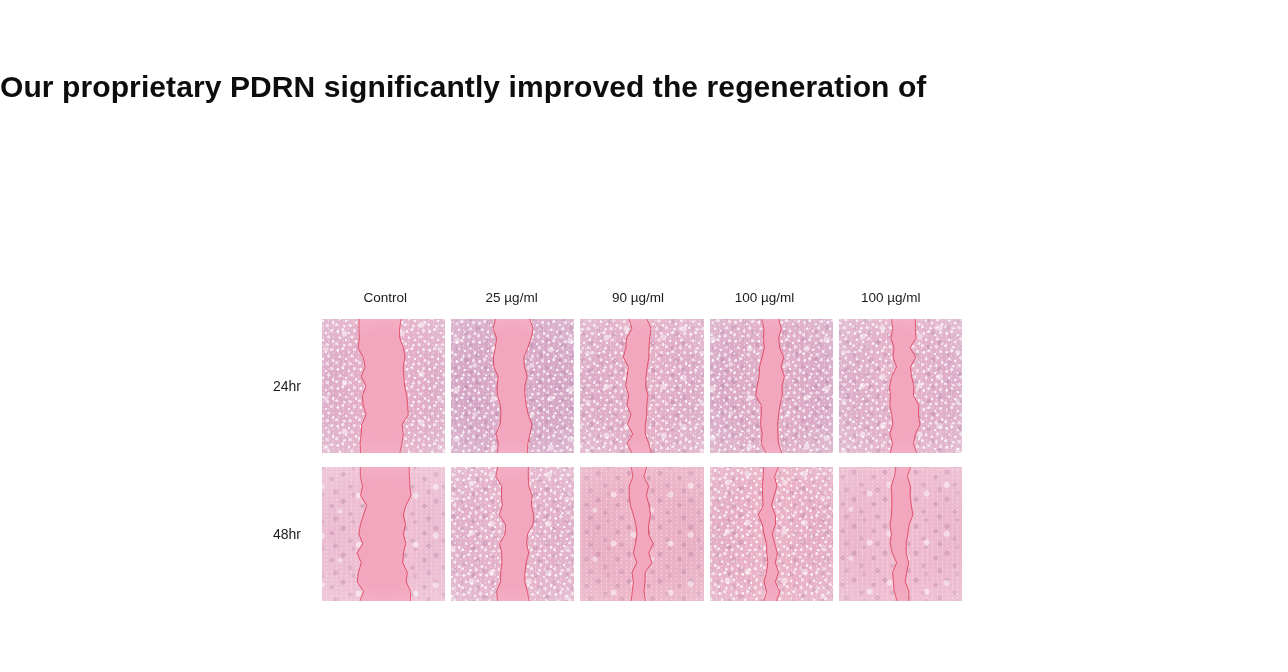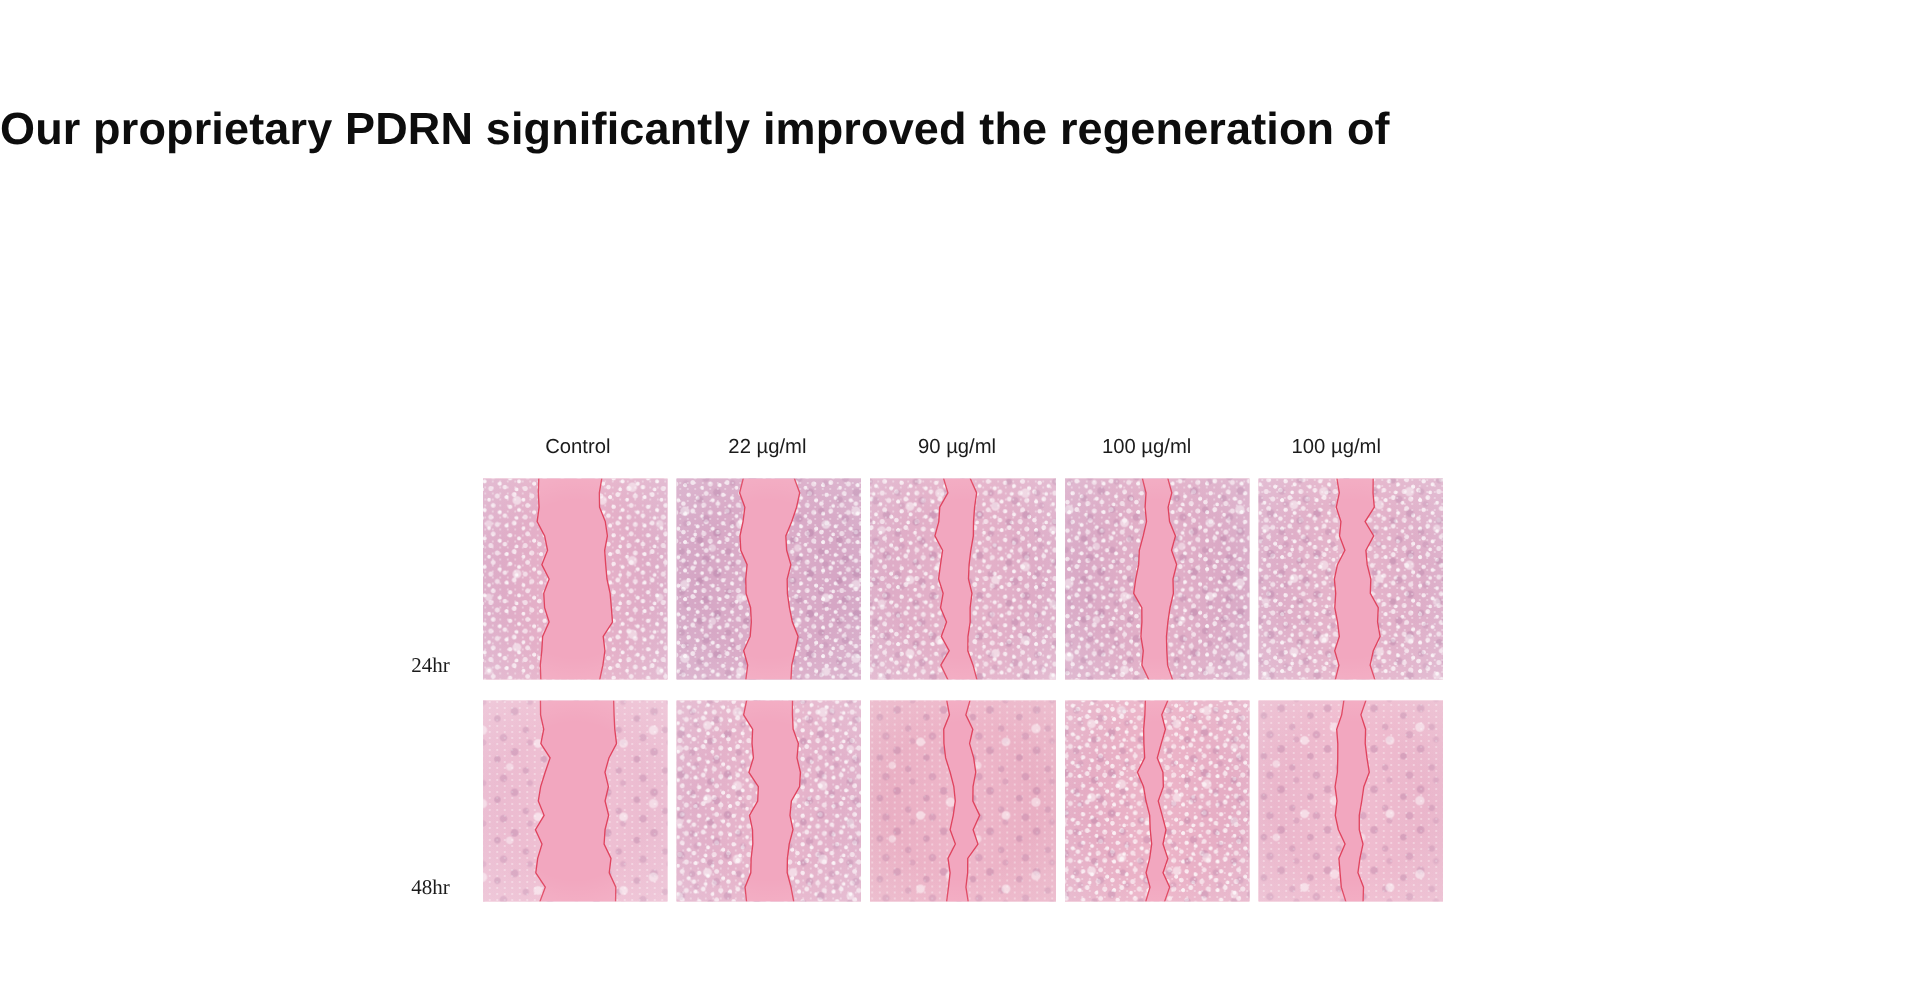--- a/index.html
+++ b/index.html
@@ -69,22 +69,21 @@
     width: 710px;
     height: 286px;
   }
 
   .row {
     position: absolute;
     left: 0;
     width: 710px;
     height: 134px;
     display: flex;
-    align-items: flex-end;
-    font-family: Liberation Serif, serif;
+    align-items: center;
   }
   .row-24 { top: 0px; }
   .row-48 { top: 148px; }
 
   .row-label {
     width: 70px;
     text-align: center;
     font-size: 14px;
     color: #1b1b1b;
     flex: 0 0 70px;
@@ -167,21 +166,21 @@
 <body>
 
 <div class="headline">
   <span class="line">Our proprietary PDRN significantly improved the regeneration of</span>
 </div>
 
 <div class="figure">
 
   <div class="col-headers">
     <div class="col-header">Control</div>
-    <div class="col-header">22 µg/ml</div>
+    <div class="col-header">25 µg/ml</div>
     <div class="col-header">90 µg/ml</div>
     <div class="col-header">100 µg/ml</div>
     <div class="col-header">100 µg/ml</div>
   </div>
 
   <div class="grid-body">
 
     <div class="row row-24">
       <div class="row-label">24hr</div>
       <div class="panels">

